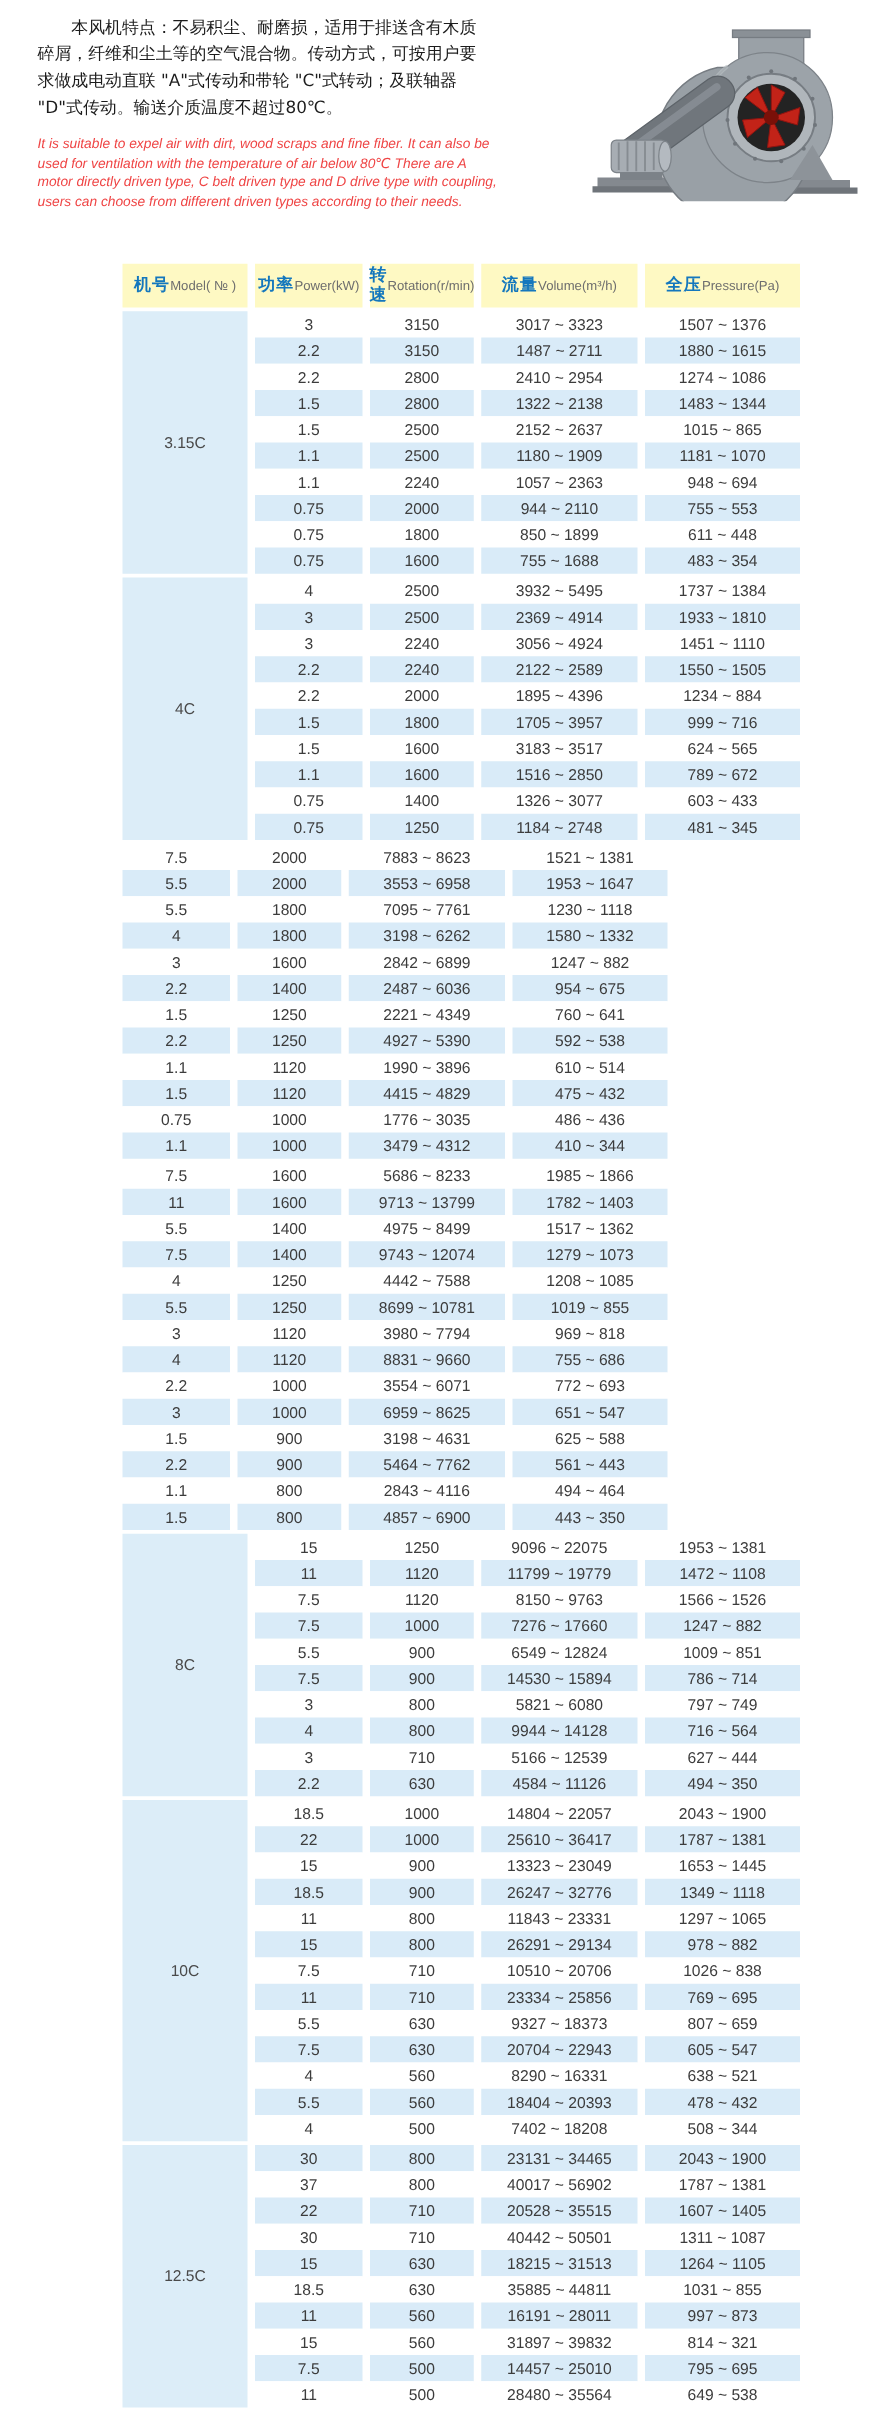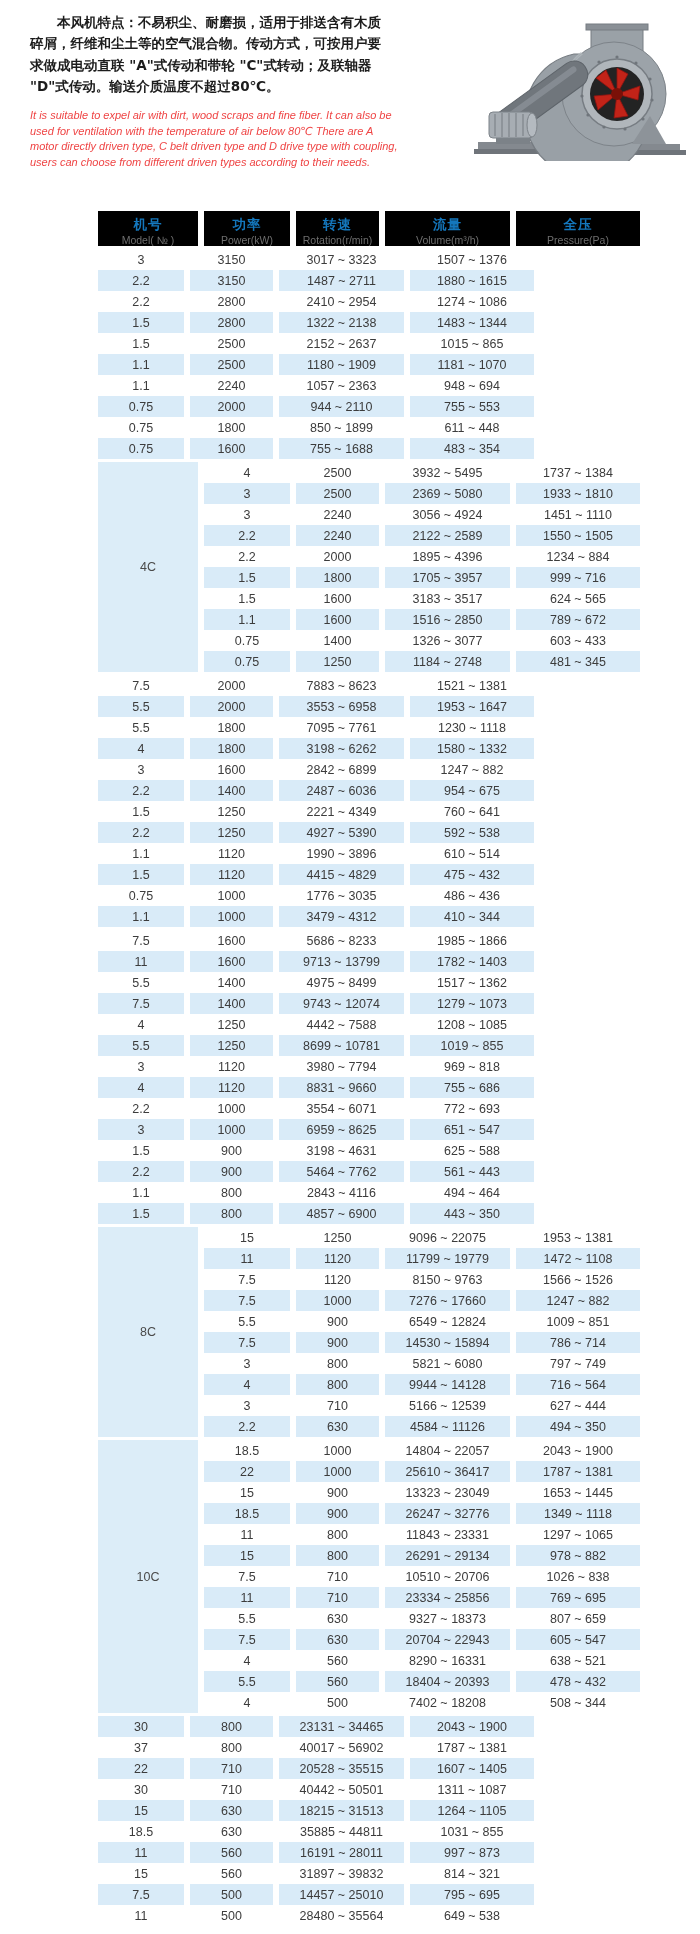--- a/index.html
+++ b/index.html
@@ -4,34 +4,34 @@
 <style>
   html,body{margin:0;padding:0;}
   body{
     width:700px;height:1934px;background:#ffffff;overflow:hidden;
     font-family:"Liberation Sans","DejaVu Sans",sans-serif;
     -webkit-font-smoothing:antialiased;
   }
   .intro{position:relative;height:199px;}
   .intro-cn{
     position:absolute;left:30px;top:12px;width:362px;
-    font-size:13.5px;font-weight:bold;color:#1c1c1c;line-height:1.58;
+    font-size:13.5px;font-weight:normal;color:#1c1c1c;line-height:1.58;
     text-indent:2em;margin:0;font-family:"DejaVu Sans","Liberation Sans",sans-serif;
   }
   .intro-en{
     position:absolute;left:30px;top:108px;width:370px;
     font-size:11px;color:#ef4444;line-height:1.42;margin:0;font-style:italic;
   }
   .fan-photo{position:absolute;right:8px;top:16px;width:230px;height:145px;}
 
   .spec-table{margin-left:98px;margin-top:12px;width:542px;}
   .thead{display:flex;gap:6px;}
   .hcell{
-    height:35px;background:#000000;display:flex;flex-direction:column;
-    align-items:center;justify-content:flex-end;line-height:1.15;
+    height:35px;background:#fef9c3;display:flex;flex-direction:row;
+    align-items:center;justify-content:center;line-height:1.15;
   }
   .hcn{font-size:13.5px;font-weight:bold;color:#1477bd;letter-spacing:1px;
        font-family:"DejaVu Sans","Liberation Sans",sans-serif;}
   .hen{font-size:10.5px;color:#6e6e6e;margin-top:1px;}
 
   .group{display:flex;gap:6px;margin-top:3px;}
   .model-cell{
     background:#dcedf8;display:flex;align-items:center;justify-content:center;
     font-size:12.5px;color:#4a4a4a;
   }
@@ -136,20 +136,21 @@
         <span class="hcn">流量</span>
         <span class="hen">Volume(m³/h)</span>
       </div>
       <div class="hcell c4">
         <span class="hcn">全压</span>
         <span class="hen">Pressure(Pa)</span>
       </div>
     </div>
   <div id="tbody">
       <div class="group">
+        <div class="model-cell c0">3.15C</div>
         <div class="rows">
           <div class="row">
             <div class="cell c1">3</div>
             <div class="cell c2">3150</div>
             <div class="cell c3">3017 ~ 3323</div>
             <div class="cell c4">1507 ~ 1376</div>
           </div>
           <div class="row striped">
             <div class="cell c1">2.2</div>
             <div class="cell c2">3150</div>
@@ -211,21 +212,21 @@
         <div class="rows">
           <div class="row">
             <div class="cell c1">4</div>
             <div class="cell c2">2500</div>
             <div class="cell c3">3932 ~ 5495</div>
             <div class="cell c4">1737 ~ 1384</div>
           </div>
           <div class="row striped">
             <div class="cell c1">3</div>
             <div class="cell c2">2500</div>
-            <div class="cell c3">2369 ~ 5080</div>
+            <div class="cell c3">2369 ~ 4914</div>
             <div class="cell c4">1933 ~ 1810</div>
           </div>
           <div class="row">
             <div class="cell c1">3</div>
             <div class="cell c2">2240</div>
             <div class="cell c3">3056 ~ 4924</div>
             <div class="cell c4">1451 ~ 1110</div>
           </div>
           <div class="row striped">
             <div class="cell c1">2.2</div>
@@ -577,20 +578,21 @@
           </div>
           <div class="row">
             <div class="cell c1">4</div>
             <div class="cell c2">500</div>
             <div class="cell c3">7402 ~ 18208</div>
             <div class="cell c4">508 ~ 344</div>
           </div>
         </div>
       </div>
       <div class="group">
+        <div class="model-cell c0">12.5C</div>
         <div class="rows">
           <div class="row striped">
             <div class="cell c1">30</div>
             <div class="cell c2">800</div>
             <div class="cell c3">23131 ~ 34465</div>
             <div class="cell c4">2043 ~ 1900</div>
           </div>
           <div class="row">
             <div class="cell c1">37</div>
             <div class="cell c2">800</div>

